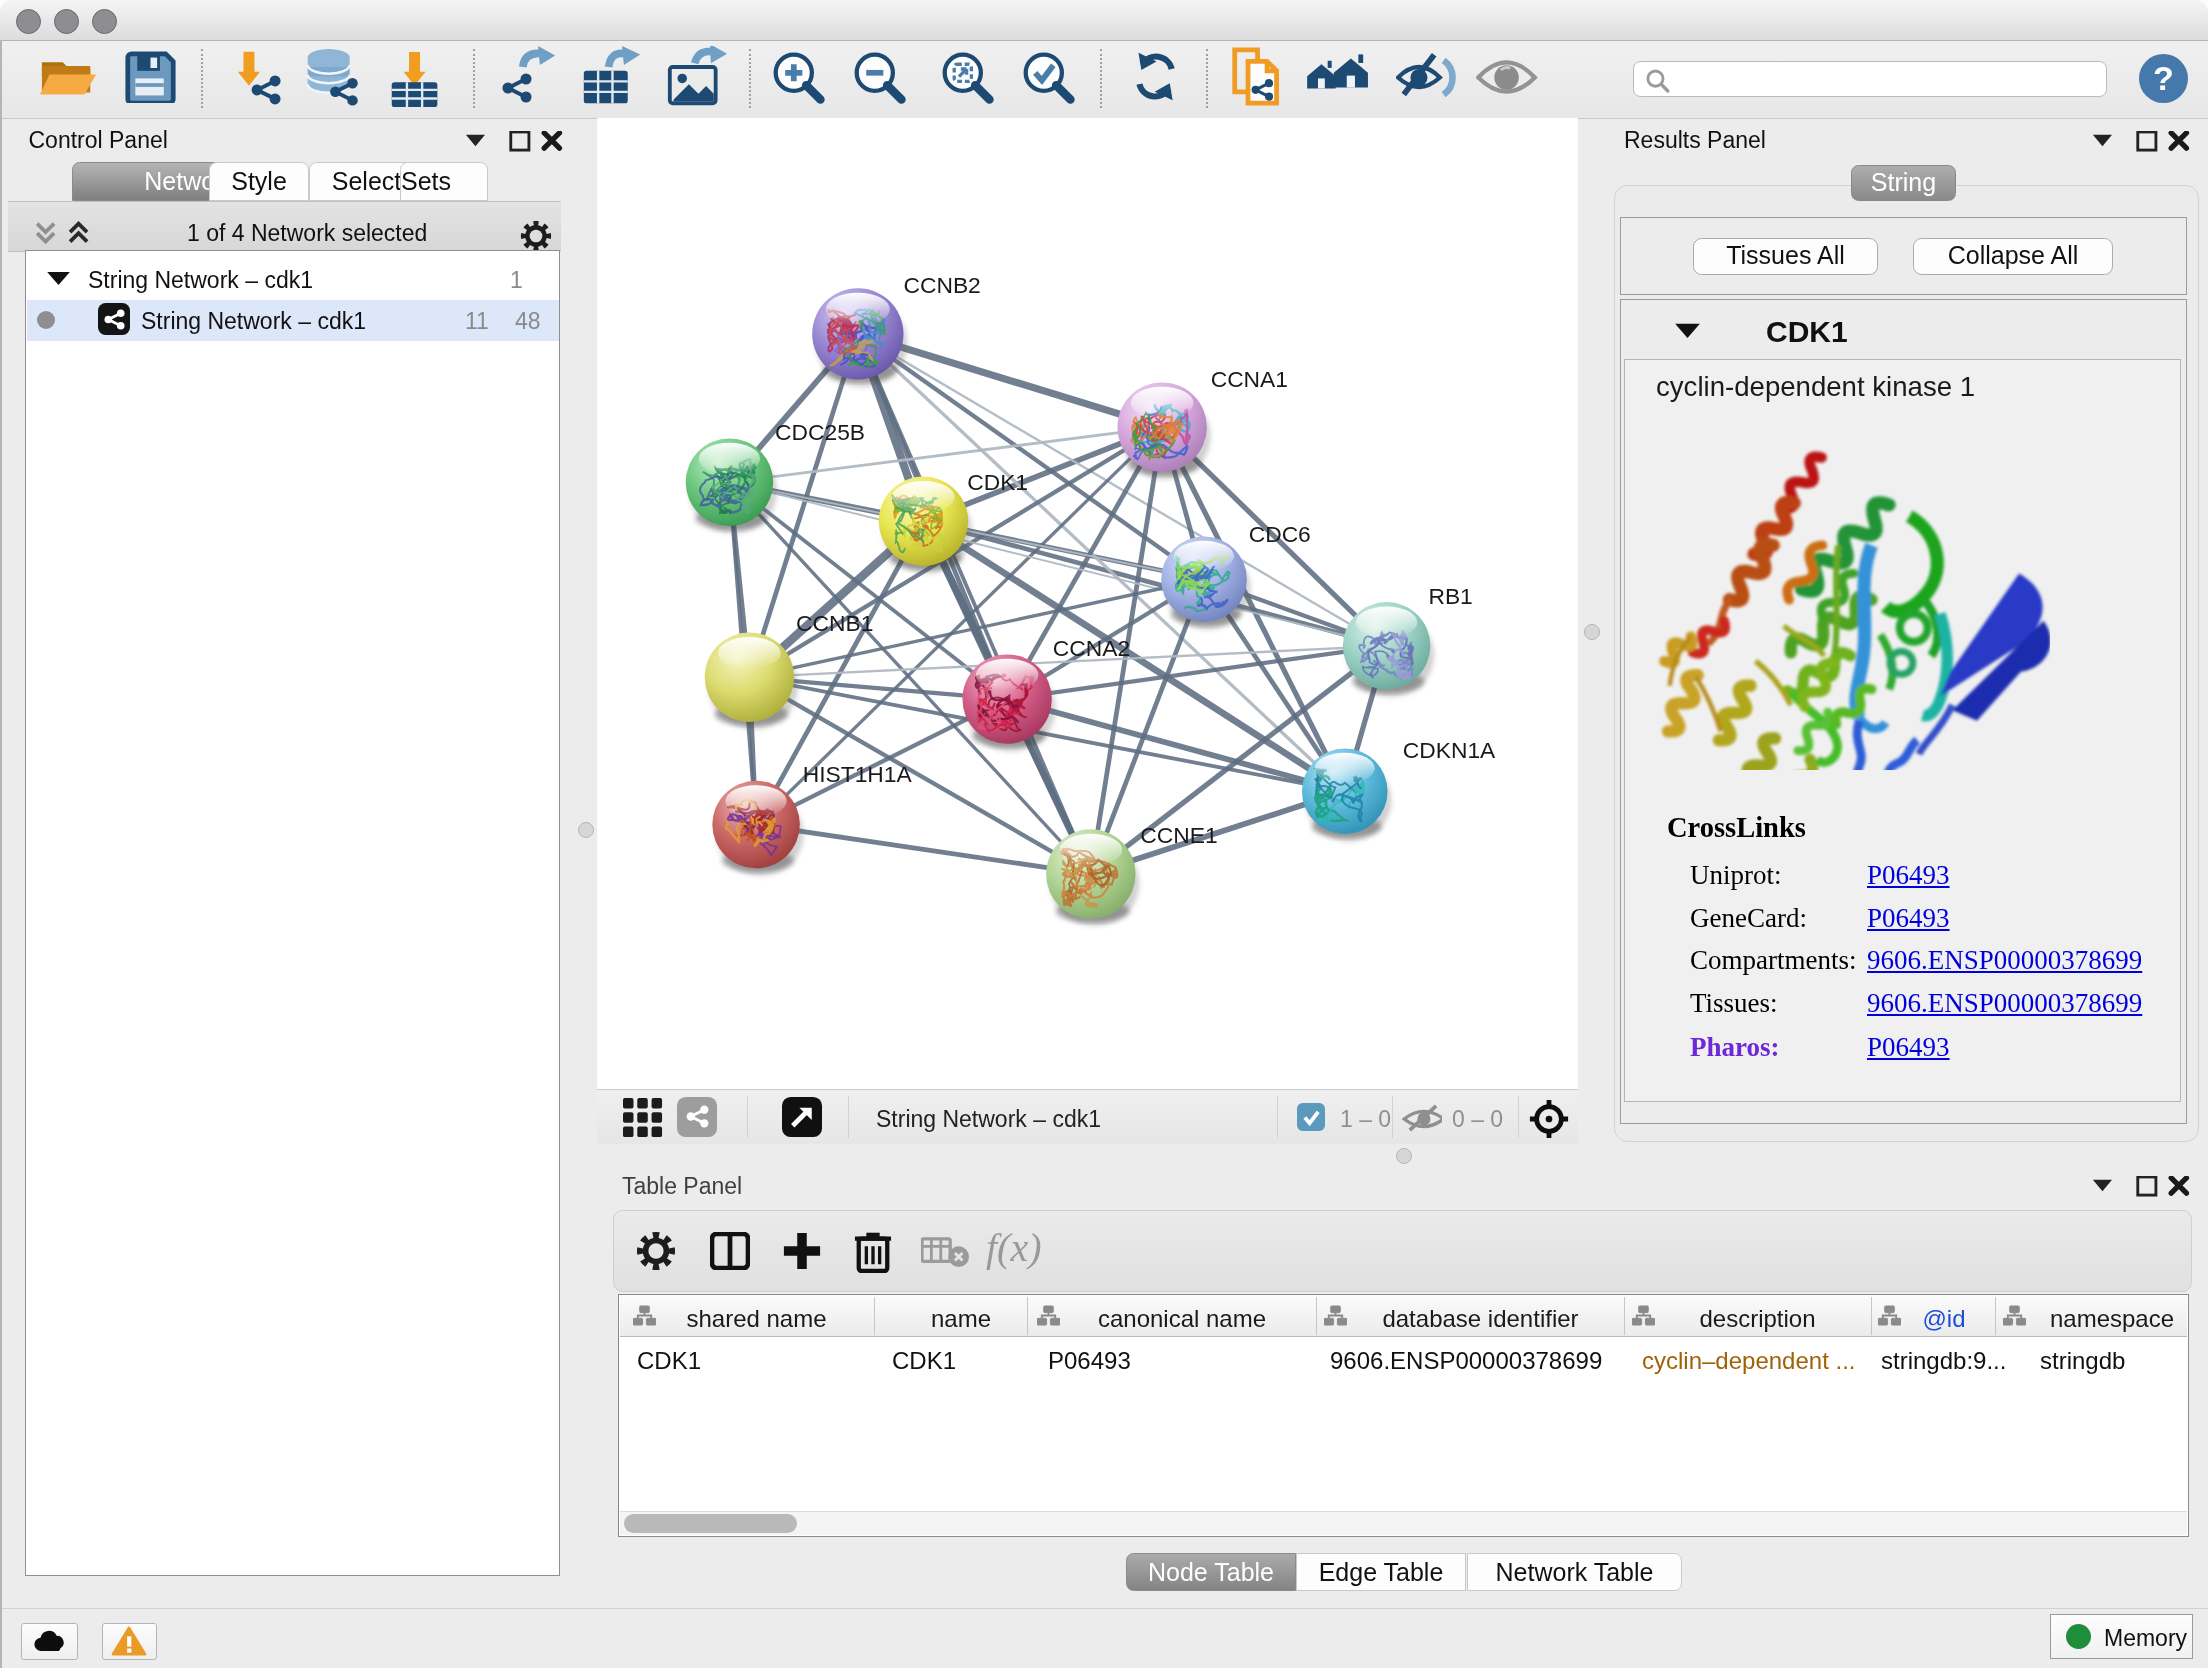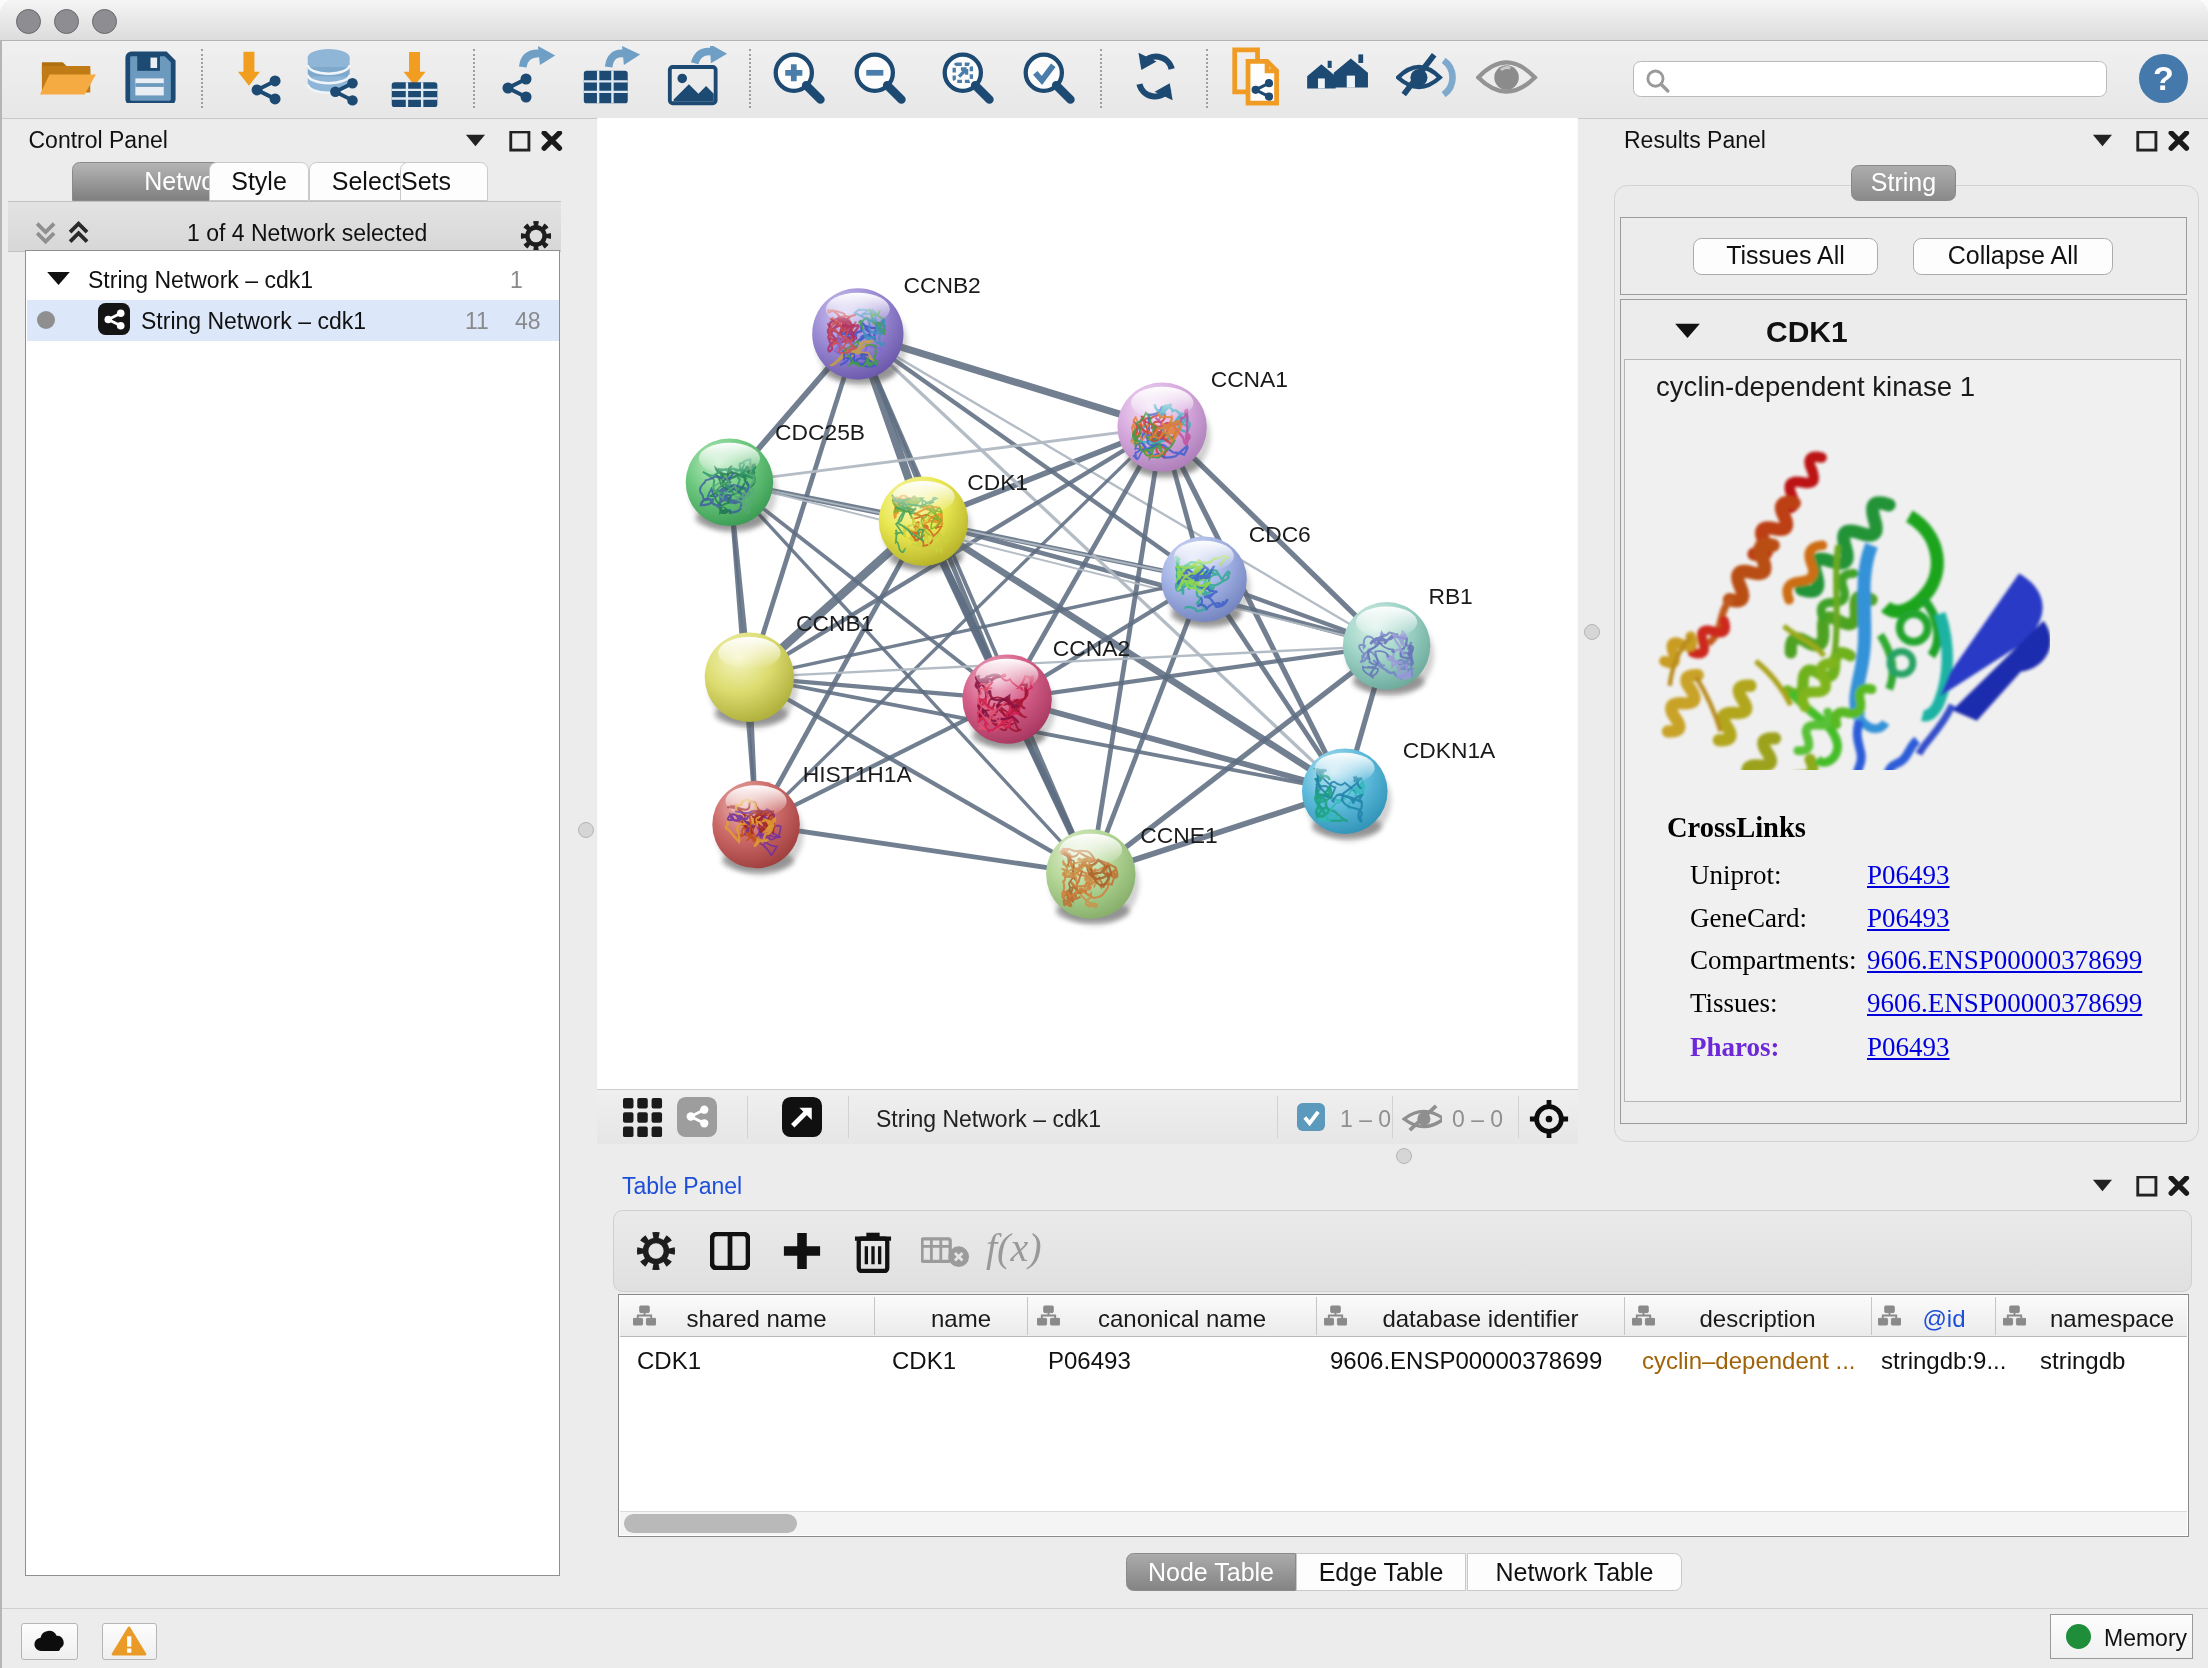--- a/index.html
+++ b/index.html
@@ -599,21 +599,21 @@
 <div style="position:absolute;left:1690px;top:860px;font-size:27px;color:#000;font-weight:400;font-family:'Liberation Serif',serif;line-height:1.15;white-space:nowrap;">Uniprot:</div>
 <div style="position:absolute;left:1867px;top:860px;font-size:27px;color:#0000dd;font-weight:400;font-family:'Liberation Serif',serif;line-height:1.15;white-space:nowrap;text-decoration:underline;">P06493</div>
 <div style="position:absolute;left:1690px;top:903px;font-size:27px;color:#000;font-weight:400;font-family:'Liberation Serif',serif;line-height:1.15;white-space:nowrap;">GeneCard:</div>
 <div style="position:absolute;left:1867px;top:903px;font-size:27px;color:#0000dd;font-weight:400;font-family:'Liberation Serif',serif;line-height:1.15;white-space:nowrap;text-decoration:underline;">P06493</div>
 <div style="position:absolute;left:1690px;top:945px;font-size:27px;color:#000;font-weight:400;font-family:'Liberation Serif',serif;line-height:1.15;white-space:nowrap;">Compartments:</div>
 <div style="position:absolute;left:1867px;top:945px;font-size:27px;color:#0000dd;font-weight:400;font-family:'Liberation Serif',serif;line-height:1.15;white-space:nowrap;text-decoration:underline;">9606.ENSP00000378699</div>
 <div style="position:absolute;left:1690px;top:988px;font-size:27px;color:#000;font-weight:400;font-family:'Liberation Serif',serif;line-height:1.15;white-space:nowrap;">Tissues:</div>
 <div style="position:absolute;left:1867px;top:988px;font-size:27px;color:#0000dd;font-weight:400;font-family:'Liberation Serif',serif;line-height:1.15;white-space:nowrap;text-decoration:underline;">9606.ENSP00000378699</div>
 <div style="position:absolute;left:1690px;top:1032px;font-size:27px;color:#6d28d9;font-weight:700;font-family:'Liberation Serif',serif;line-height:1.15;white-space:nowrap;">Pharos:</div>
 <div style="position:absolute;left:1867px;top:1032px;font-size:27px;color:#0000dd;font-weight:400;font-family:'Liberation Serif',serif;line-height:1.15;white-space:nowrap;text-decoration:underline;">P06493</div>
-<div style="position:absolute;left:622px;top:1173px;font-size:23px;color:#1d4ed8;font-weight:400;font-family:'Liberation Sans',sans-serif;line-height:1.15;white-space:nowrap;">Table Panel</div>
+<div style="position:absolute;left:622px;top:1173px;font-size:23px;color:#404040;font-weight:400;font-family:'Liberation Sans',sans-serif;line-height:1.15;white-space:nowrap;">Table Panel</div>
 <svg style="position:absolute;left:2091px;top:1176px;" width="105" height="21" viewBox="0 0 110 22">
 <path d="M2,4 L22,4 L12,16 z" fill="#222"></path>
 <rect x="49" y="1" width="19" height="19" fill="none" stroke="#222" stroke-width="3"></rect>
 <path d="M84,2 L100,18 M100,2 L84,18" stroke="#1a1a1a" stroke-width="5.5" stroke-linecap="round"></path>
 </svg>
 <div style="position:absolute;left:613px;top:1210px;width:1579px;height:82px;box-sizing:border-box;background:linear-gradient(#eaeaea,#e0e0e0);border:1px solid #cfcfcf;border-radius:9.5px;"></div>
 <svg style="position:absolute;left:635px;top:1230px;" width="42" height="42" viewBox="0 0 44 44">
       <path d="M41.6,18.1 A20.0,20.0 0 0 1 41.6,25.9 L35.7,24.7 A14.0,14.0 0 0 1 33.6,29.8 L38.6,33.1 A20.0,20.0 0 0 1 33.1,38.6 L29.8,33.6 A14.0,14.0 0 0 1 24.7,35.7 L25.9,41.6 A20.0,20.0 0 0 1 18.1,41.6 L19.3,35.7 A14.0,14.0 0 0 1 14.2,33.6 L10.9,38.6 A20.0,20.0 0 0 1 5.4,33.1 L10.4,29.8 A14.0,14.0 0 0 1 8.3,24.7 L2.4,25.9 A20.0,20.0 0 0 1 2.4,18.1 L8.3,19.3 A14.0,14.0 0 0 1 10.4,14.2 L5.4,10.9 A20.0,20.0 0 0 1 10.9,5.4 L14.2,10.4 A14.0,14.0 0 0 1 19.3,8.3 L18.1,2.4 A20.0,20.0 0 0 1 25.9,2.4 L24.7,8.3 A14.0,14.0 0 0 1 29.8,10.4 L33.1,5.4 A20.0,20.0 0 0 1 38.6,10.9 L33.6,14.2 A14.0,14.0 0 0 1 35.7,19.3 z" fill="#1d1d1d"></path>
       <circle cx="22" cy="22" r="8.0" fill="#e5e5e5"></circle>
     </svg>

